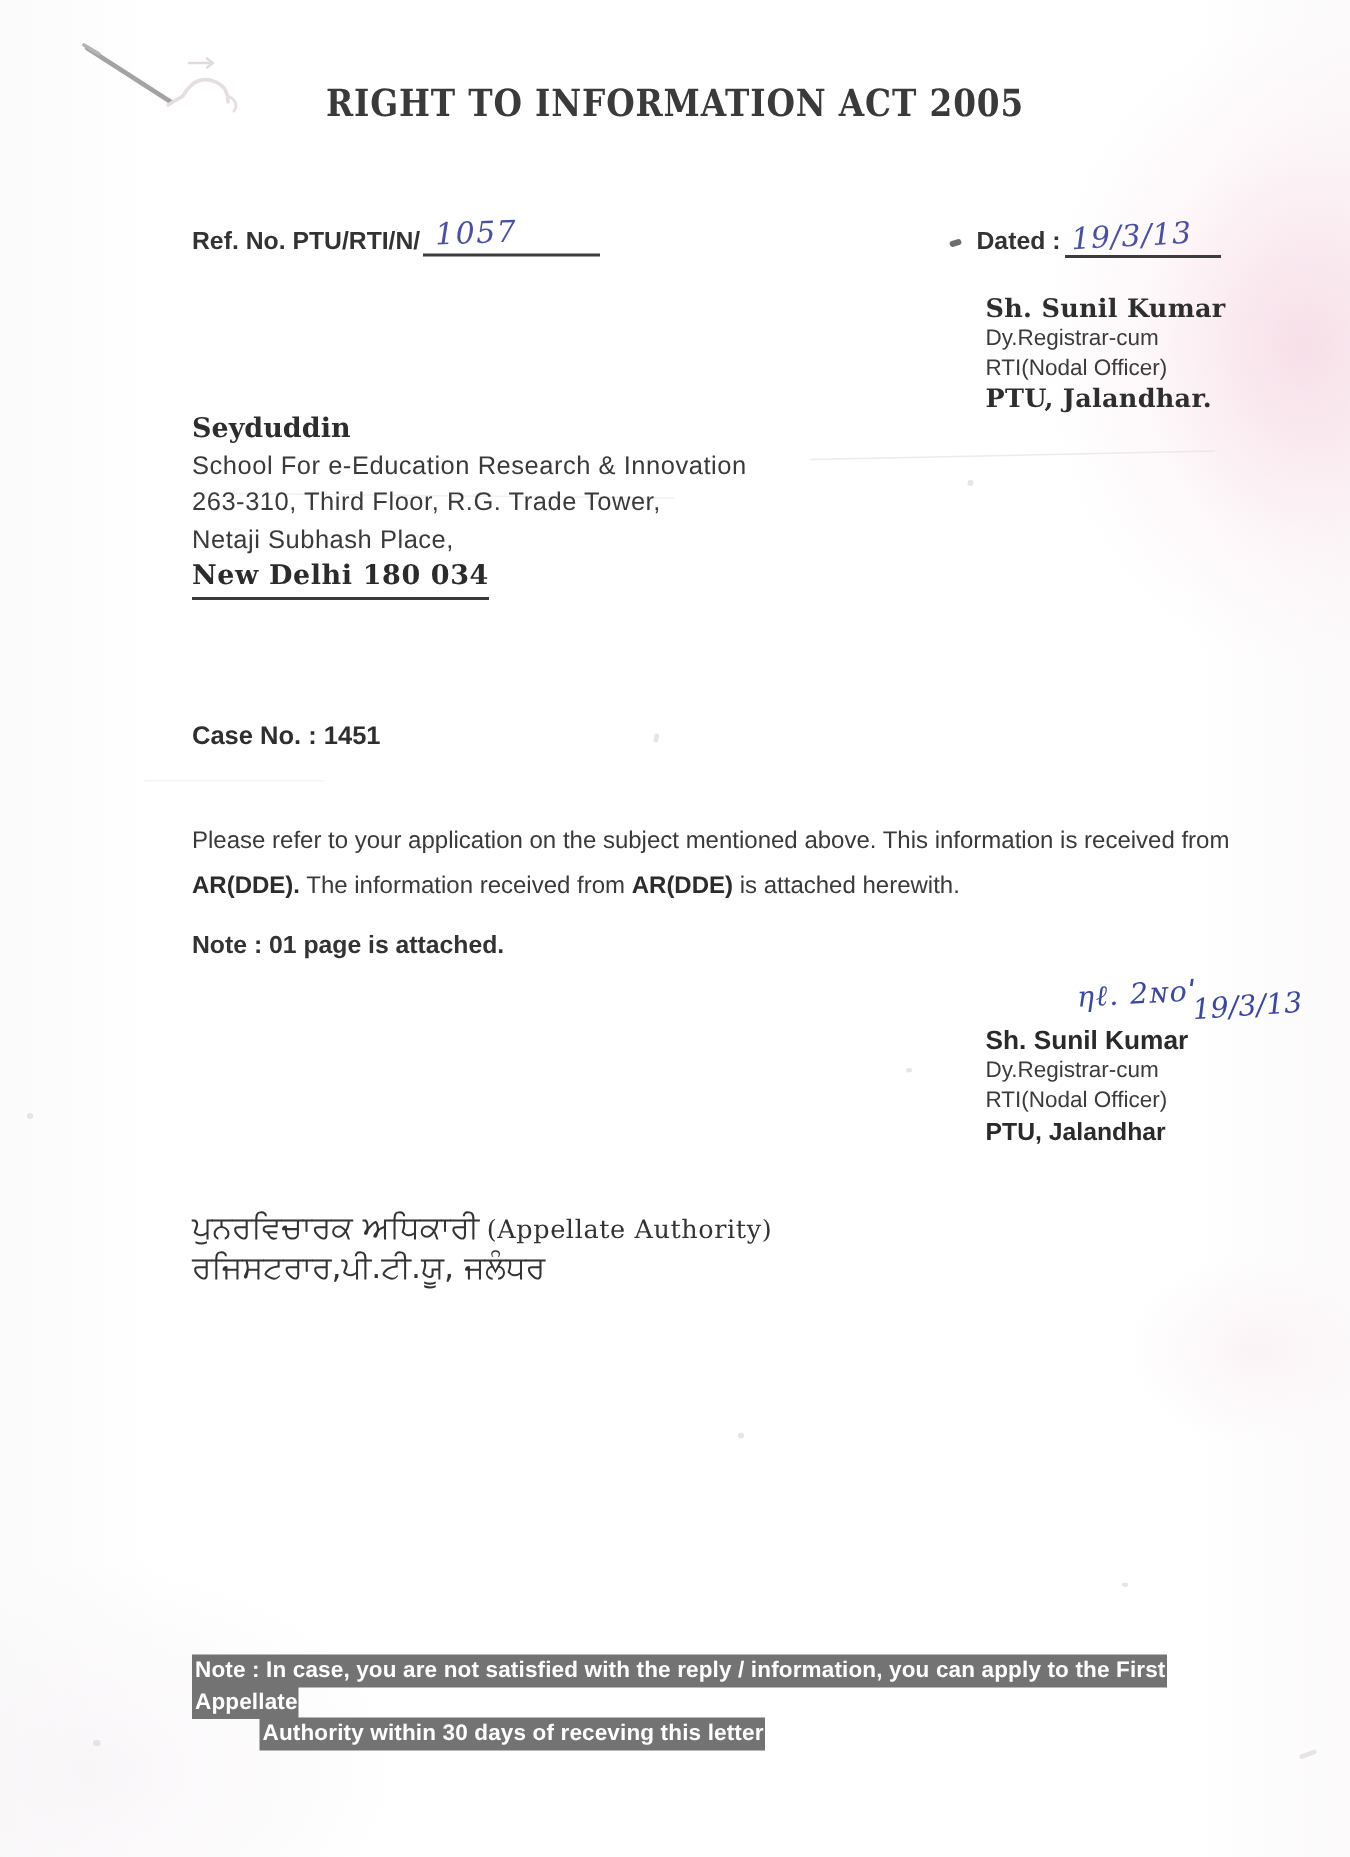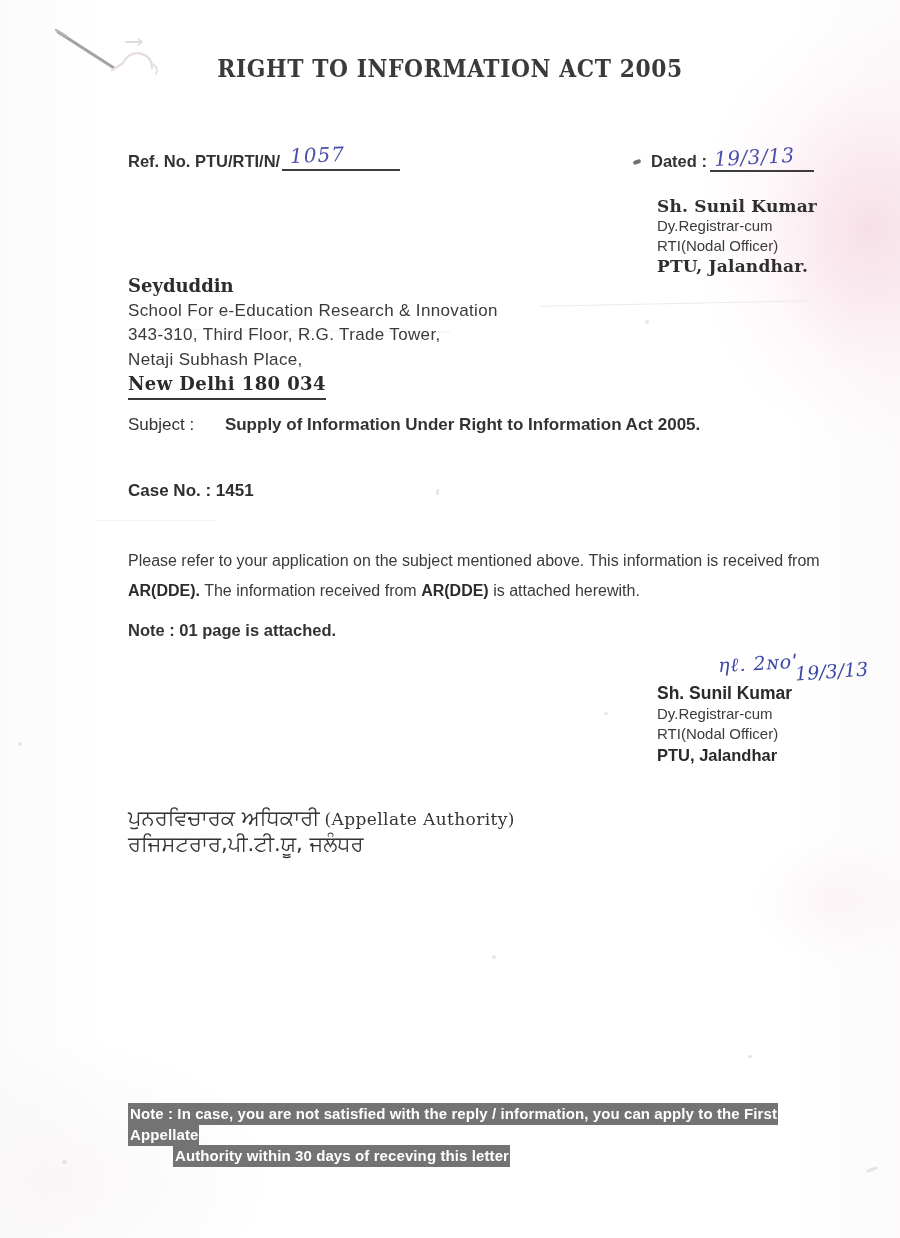--- a/index.html
+++ b/index.html
@@ -354,29 +354,25 @@
   <div class="from-block">
     <div class="name-serif">Sh. Sunil Kumar</div>
     <div class="sub-sans">Dy.Registrar-cum</div>
     <div class="sub-sans">RTI(Nodal Officer)</div>
     <div class="name-serif">PTU, Jalandhar.</div>
   </div>
 
   <div class="to-block">
     <div class="to-name">Seyduddin</div>
     <div class="to-line">School For e-Education Research &amp; Innovation</div>
-    <div class="to-line">343-310, Third Floor, R.G. Trade Tower,</div>
+    <div class="to-line">263-310, Third Floor, R.G. Trade Tower,</div>
     <div class="to-line">Netaji Subhash Place,</div>
     <div><span class="to-city">New Delhi 180 034</span></div>
   </div>
 
-  <div class="subject-row">
-    <span class="subject-label">Subject :</span>
-    <span class="subject-text">Supply of Information Under Right to Information Act 2005.</span>
-  </div>
 
   <div class="case-row">Case No. : 1451</div>
 
   <div class="body-para">
     <span>Please refer to your application on the subject mentioned above. This information is received from </span><b>AR(DDE).</b><span> The information received from </span><b>AR(DDE)</b><span> is attached herewith.</span>
   </div>
 
   <div class="note-attached">Note : 01 page is attached.</div>
 
   <div class="hand signature-scrawl">ηℓ. 2ɴᴏˈ</div>

